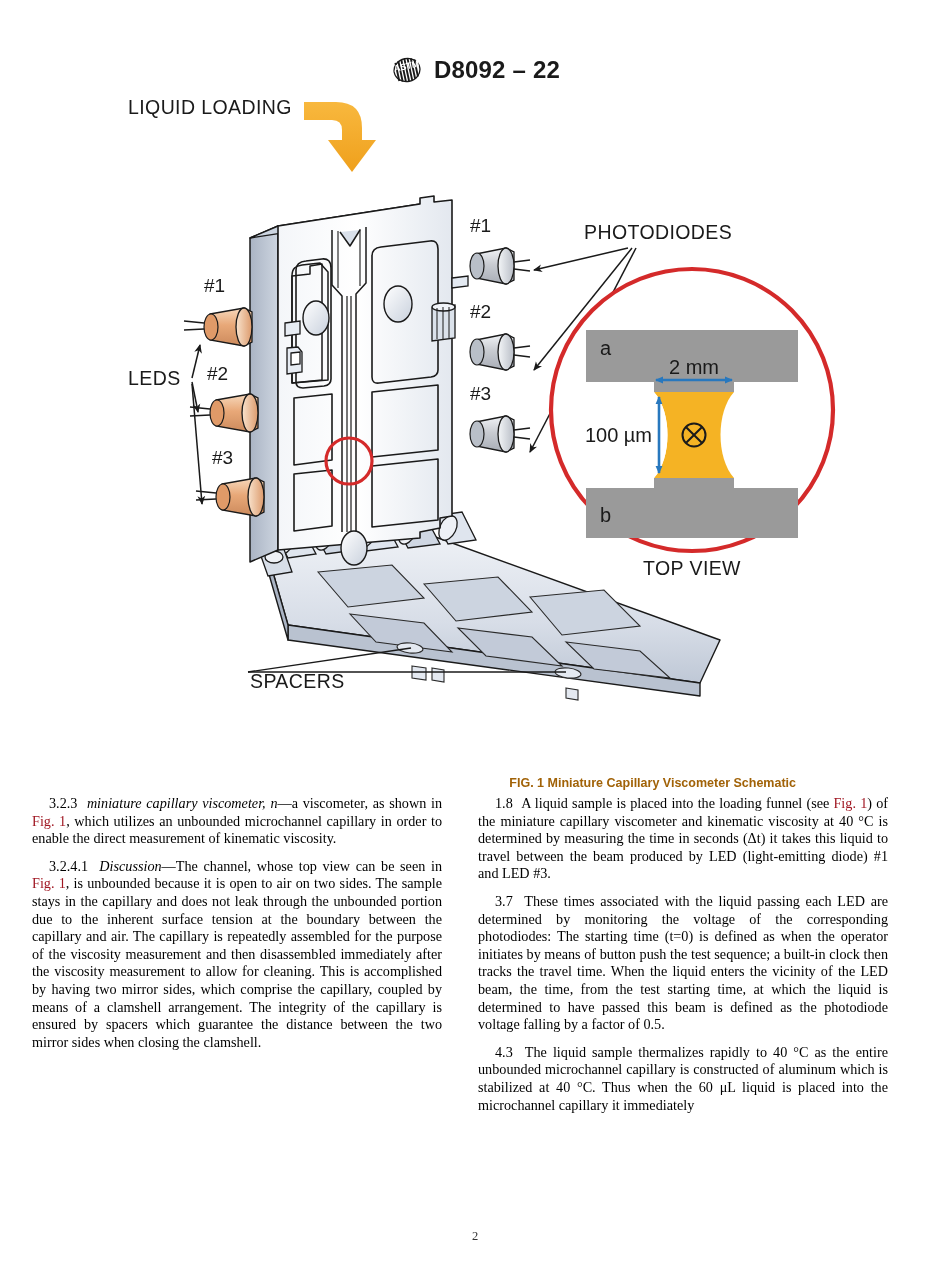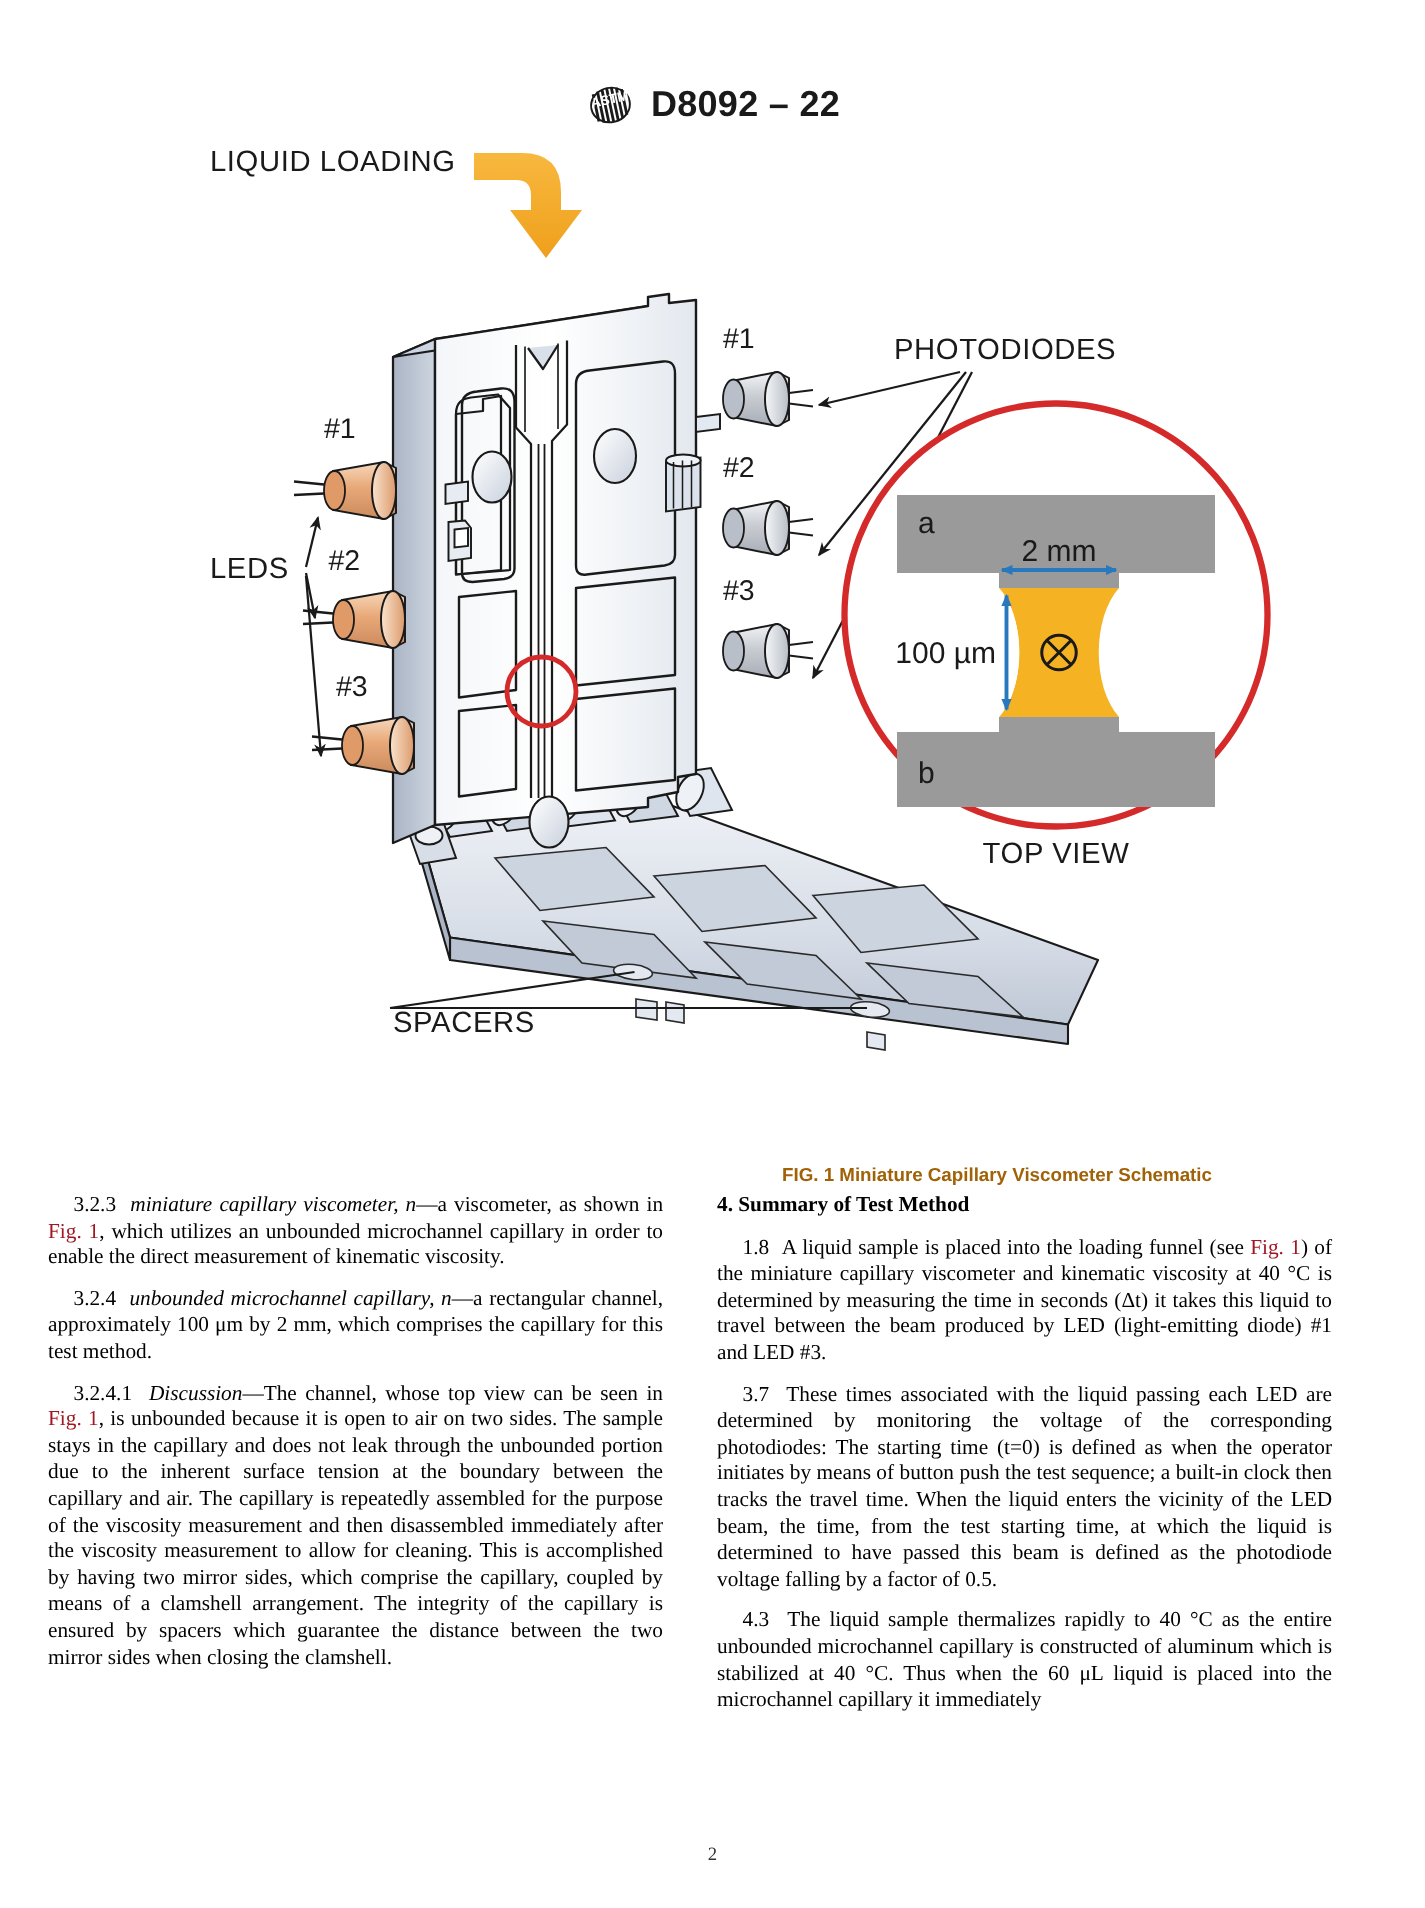--- a/index.html
+++ b/index.html
@@ -38,21 +38,21 @@
     font-weight: bold;
     font-size: 24px;
     letter-spacing: 0.2px;
     color: #1a1a1a;
   }
 
   
   .figure-block {
     position: absolute;
     top: 80px; left: 0;
-    width: 796px; height: 660px; padding-left: 12px;
+    width: 796px; height: 660px;
   }
   .figure-svg { display: block; }
   .figure-caption {
     position: absolute;
     top: 696px; left: 0; right: 0;
     text-align: right;
     font-family: "Liberation Sans", sans-serif;
     font-weight: bold;
     font-size: 12.5px;
     color: #a16207;
@@ -394,35 +394,30 @@
 
   <div class="columns">
 
     <div class="col">
 
       <p class="indent">
         <span>3.2.3</span>
         <span>&nbsp;</span><span class="term">miniature capillary viscometer, n</span><span>—a viscometer, as shown in </span><span class="figref">Fig. 1</span><span>, which utilizes an unbounded microchannel capillary in order to enable the direct measurement of kinematic viscosity.</span>
       </p>
 
-      <p class="indent">
-        <span>3.2.4</span>
-        <span>&nbsp;</span><span class="term">unbounded microchannel capillary, n</span><span>—a rectangular channel, approximately 100 μm by 2 mm, which comprises the capillary for this test method.</span>
-      </p>
 
       <p class="indent">
         <span>3.2.4.1</span>
         <span>&nbsp;</span><span class="term">Discussion</span><span>—The channel, whose top view can be seen in </span><span class="figref">Fig. 1</span><span>, is unbounded because it is open to air on two sides. The sample stays in the capillary and does not leak through the unbounded portion due to the inherent surface tension at the boundary between the capillary and air. The capillary is repeatedly assembled for the purpose of the viscosity measurement and then disassembled immediately after the viscosity measurement to allow for cleaning. This is accomplished by having two mirror sides, which comprise the capillary, coupled by means of a clamshell arrangement. The integrity of the capillary is ensured by spacers which guarantee the distance between the two mirror sides when closing the clamshell.</span>
       </p>
 
     </div>
 
     <div class="col">
 
-      <p class="sec-head">4.  Summary of Test Method</p>
 
       <p class="indent">
         <span>1.8</span>
         <span>&nbsp;</span><span>A liquid sample is placed into the loading funnel (see </span><span class="figref">Fig. 1</span><span>) of the miniature capillary viscometer and kinematic viscosity at 40 °C is determined by measuring the time in seconds (Δt) it takes this liquid to travel between the beam produced by LED (light-emitting diode) #1 and LED #3.</span>
       </p>
 
       <p class="indent">
         <span>3.7</span>
         <span>&nbsp;</span><span>These times associated with the liquid passing each LED are determined by monitoring the voltage of the corresponding photodiodes: The starting time (t=0) is defined as when the operator initiates by means of button push the test sequence; a built-in clock then tracks the travel time. When the liquid enters the vicinity of the LED beam, the time, from the test starting time, at which the liquid is determined to have passed this beam is defined as the photodiode voltage falling by a factor of 0.5.</span>
       </p>

